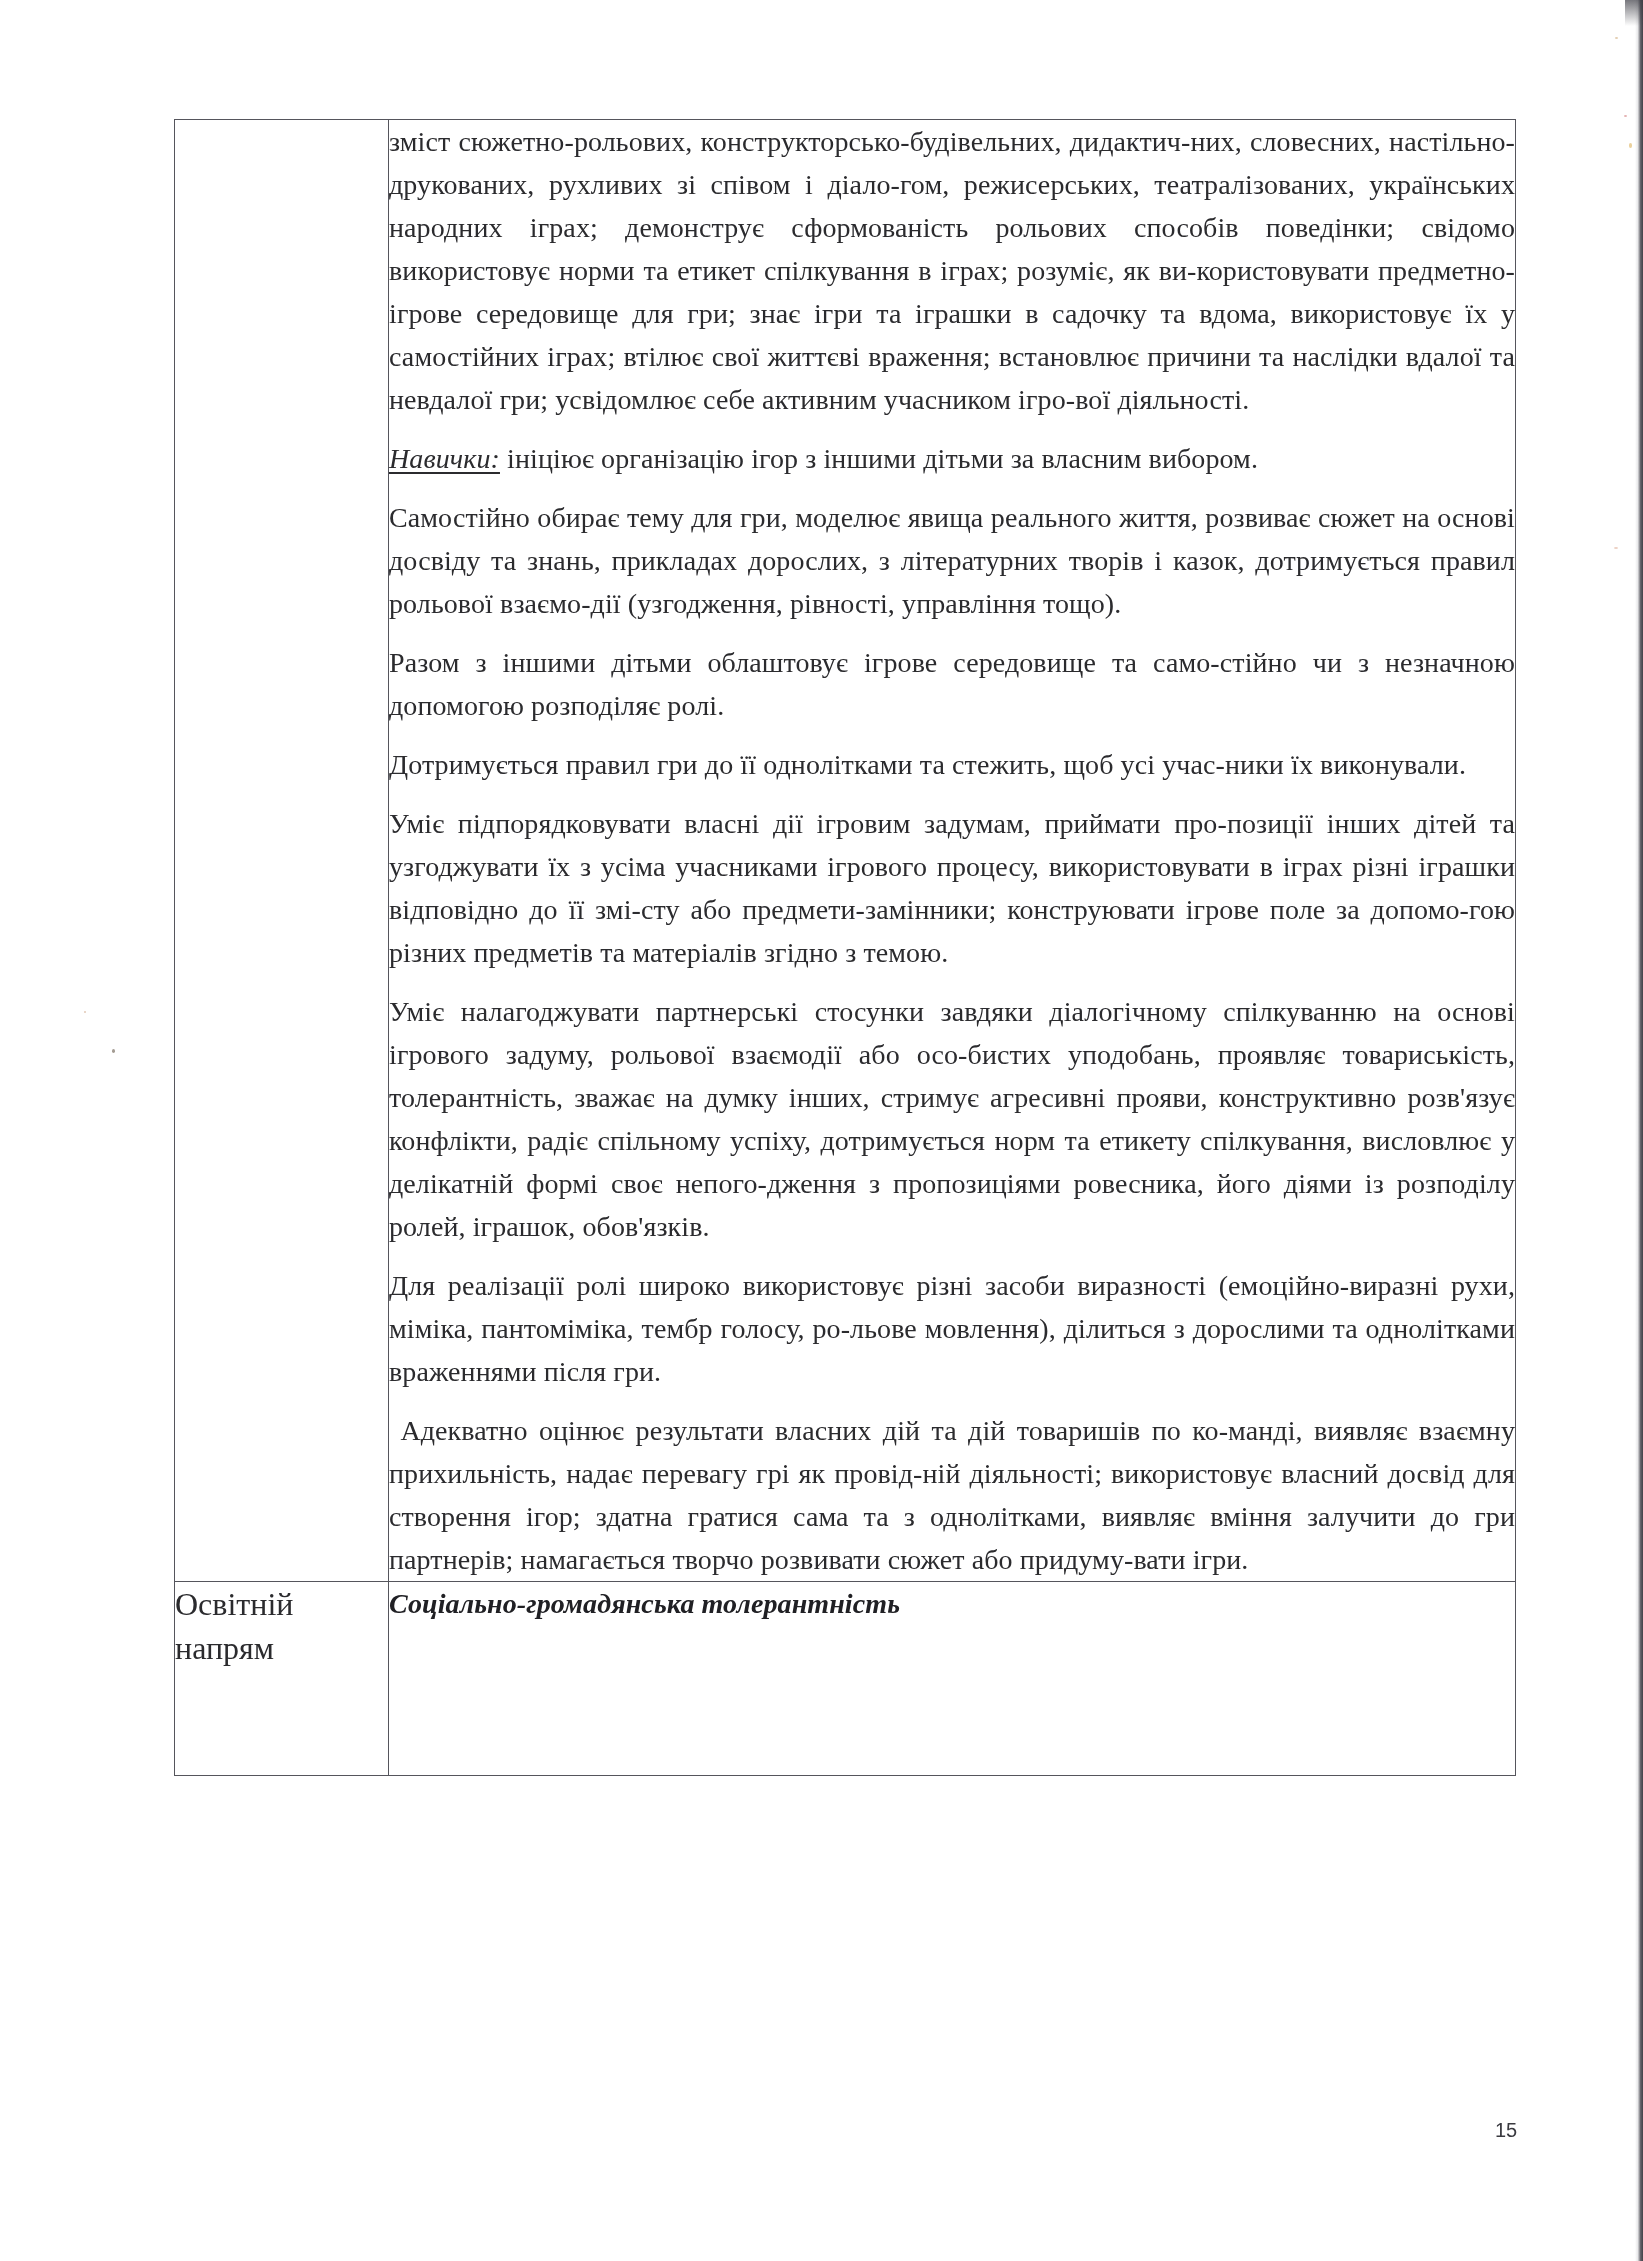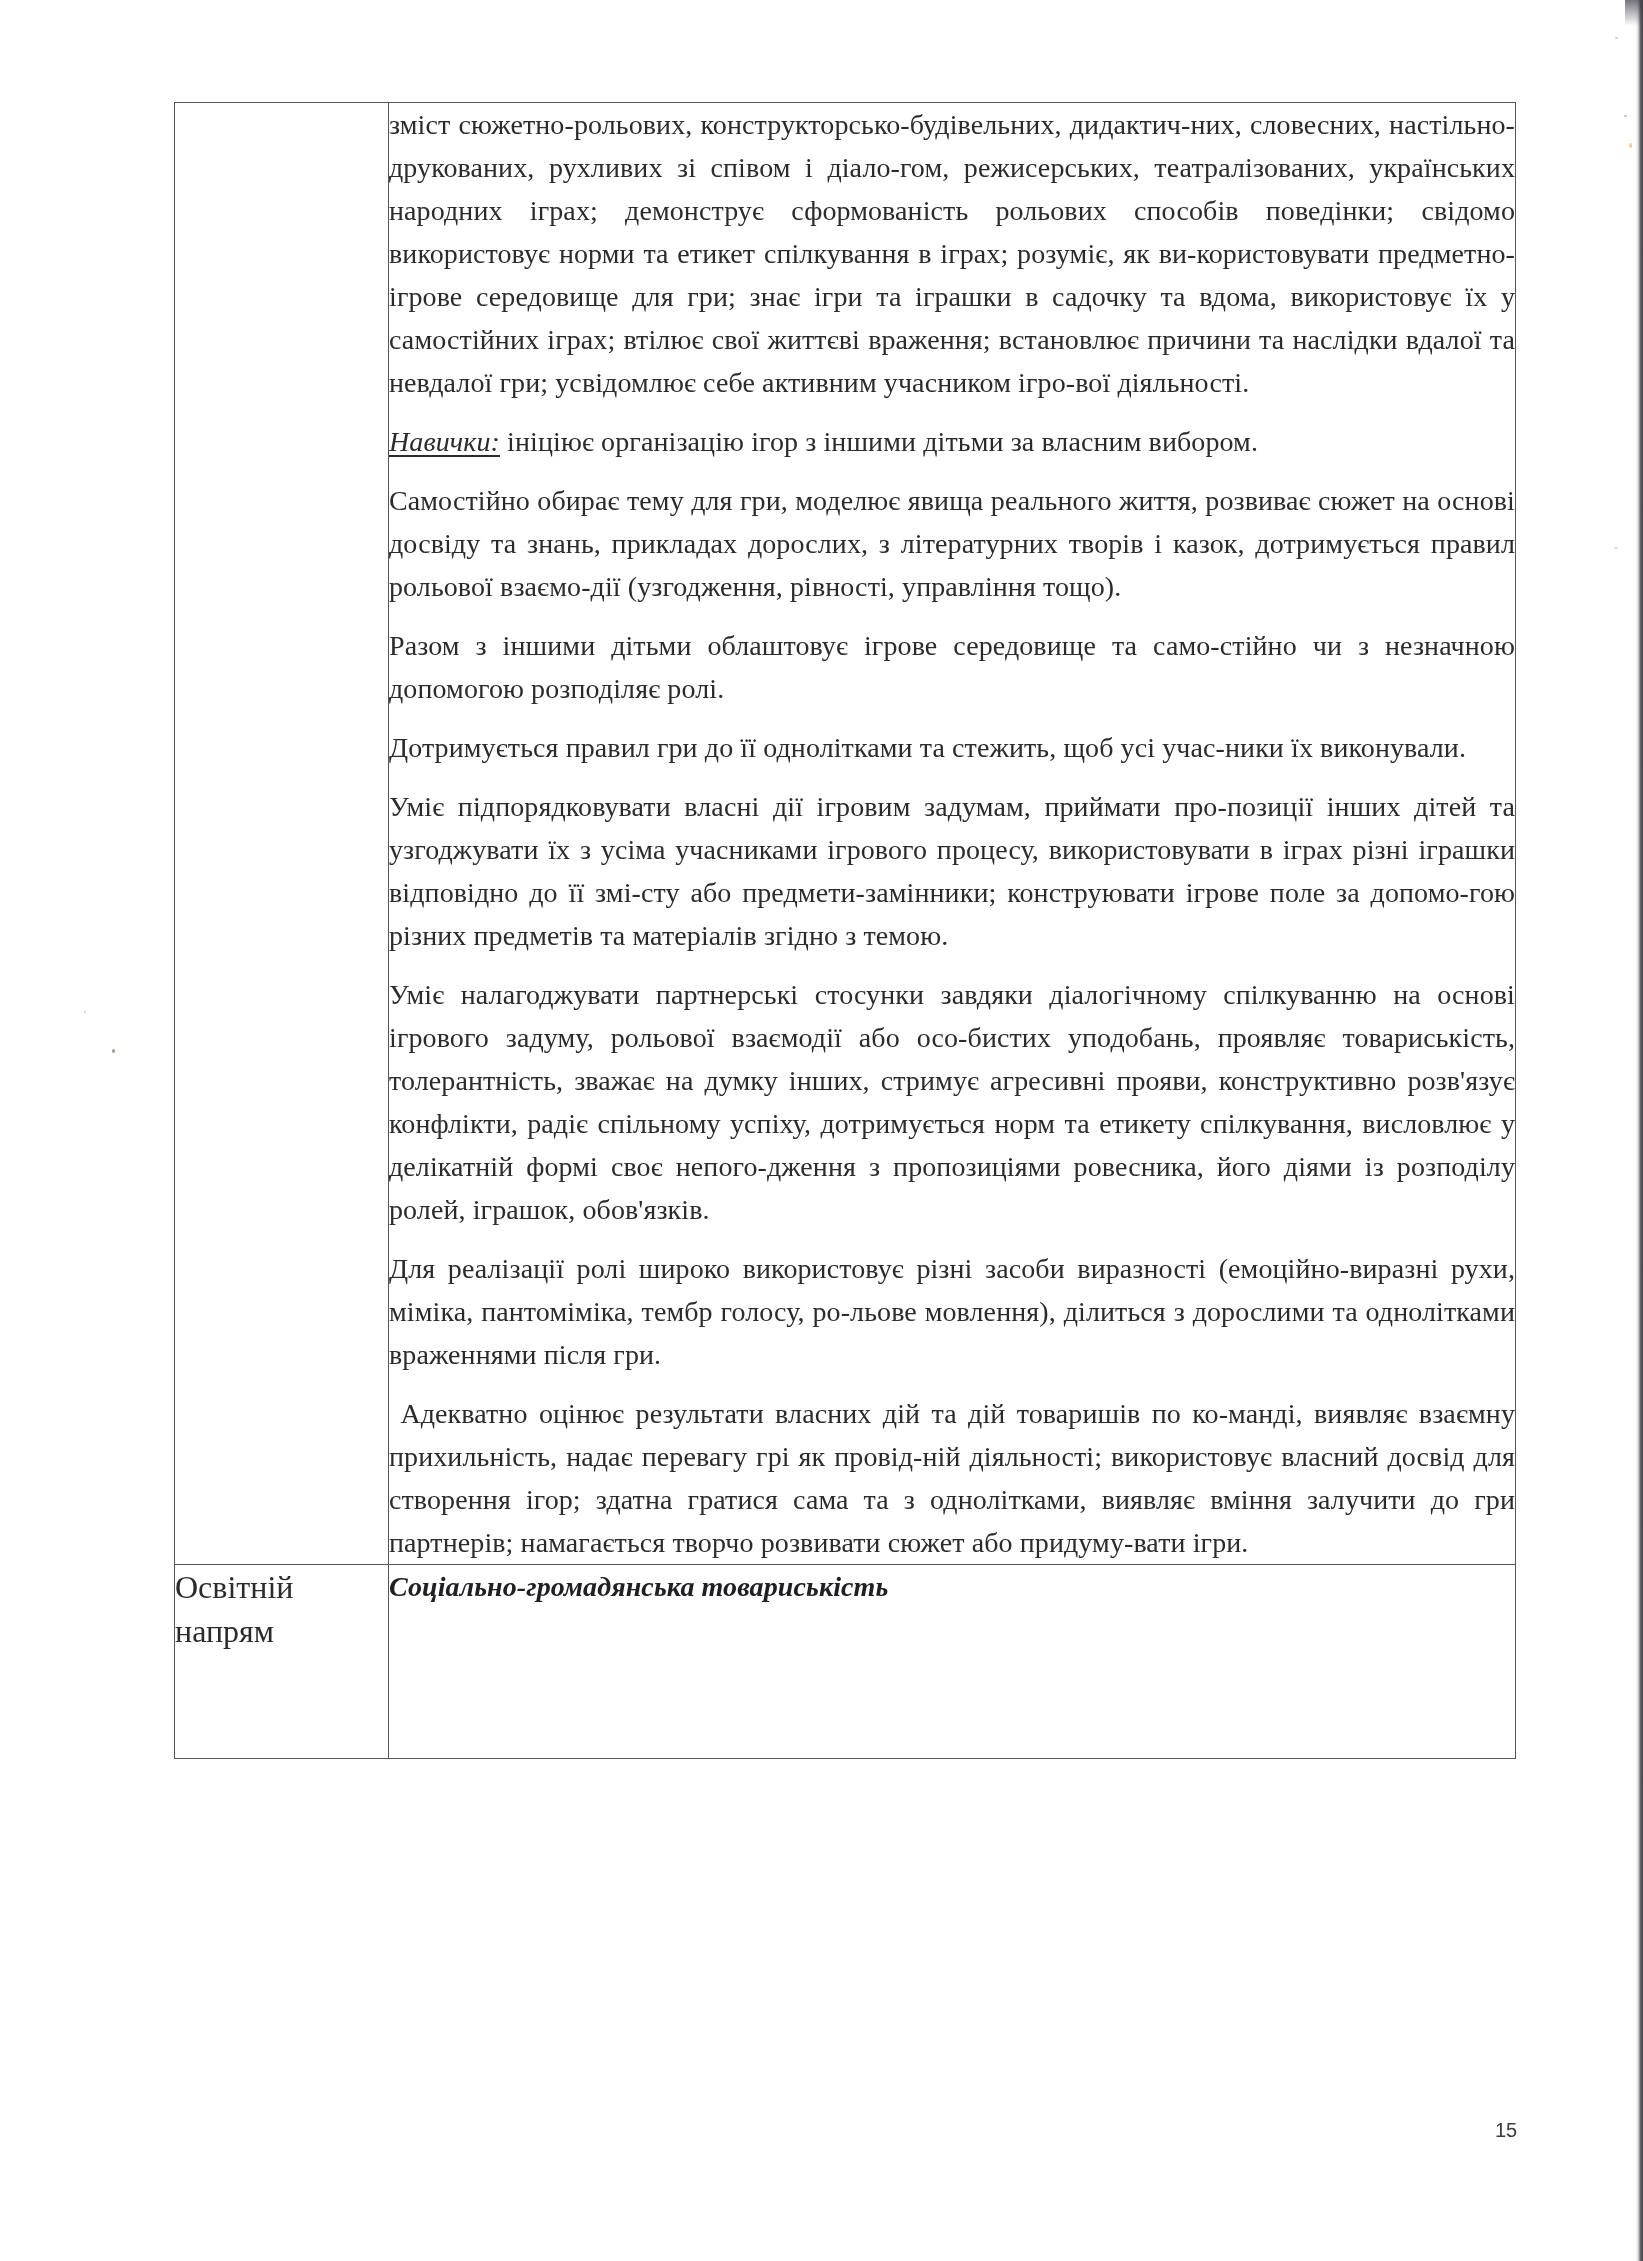--- a/index.html
+++ b/index.html
@@ -52,21 +52,21 @@
   .speck-b { left: 84px; top: 1011px; width: 1.9px; height: 1.9px; background:#c08a60; opacity:.45;}
   .speck-c { left: 1615px; top: 37px;  width: 2.6px; height: 1.9px; background:#c9a06a; opacity:.5;}
   .speck-d { left: 1624px; top: 115px; width: 3.2px; height: 1.9px; background:#c05050; opacity:.45;}
   .speck-e { left: 1629px; top: 143px; width: 3.2px; height: 4.5px; background:#d8a33c; opacity:.5;}
   .speck-f { left: 1614px; top: 547px; width: 3.9px; height: 1.9px; background:#d08a6a; opacity:.4;}
 
   
   .doc-table {
     position: absolute;
     left: 174px;
-    top: 102px;
+    top: 119px;
     width: 1342px;
     border-collapse: separate;
     border-spacing: 0;
   }
 
   .doc-table .cell {
     vertical-align: top;
     padding: 0;
     background: #fff;
   }
@@ -188,20 +188,20 @@
         <p class="para indented">Адекватно оцінює результати власних дій та дій товаришів по ко-манді, виявляє взаємну прихильність, надає перевагу грі як провід-ній діяльності; використовує власний досвід для створення ігор; здатна гратися сама та з однолітками, виявляє вміння залучити до гри партнерів; намагається творчо розвивати сюжет або придуму-вати ігри.</p>
 
       </td>
     </tr>
 
     <tr class="row-last">
       <td class="cell col-left label-cell">
         <div class="label-text">Освітній напрям</div>
       </td>
       <td class="cell col-right body-cell">
-        <div class="competence-heading">Соціально-громадянська товариськість</div>
+        <div class="competence-heading">Соціально-громадянська толерантність</div>
       </td>
     </tr>
   </tbody>
 </table>
 
 <div class="page-number">15</div>
 
 
 </body></html>

